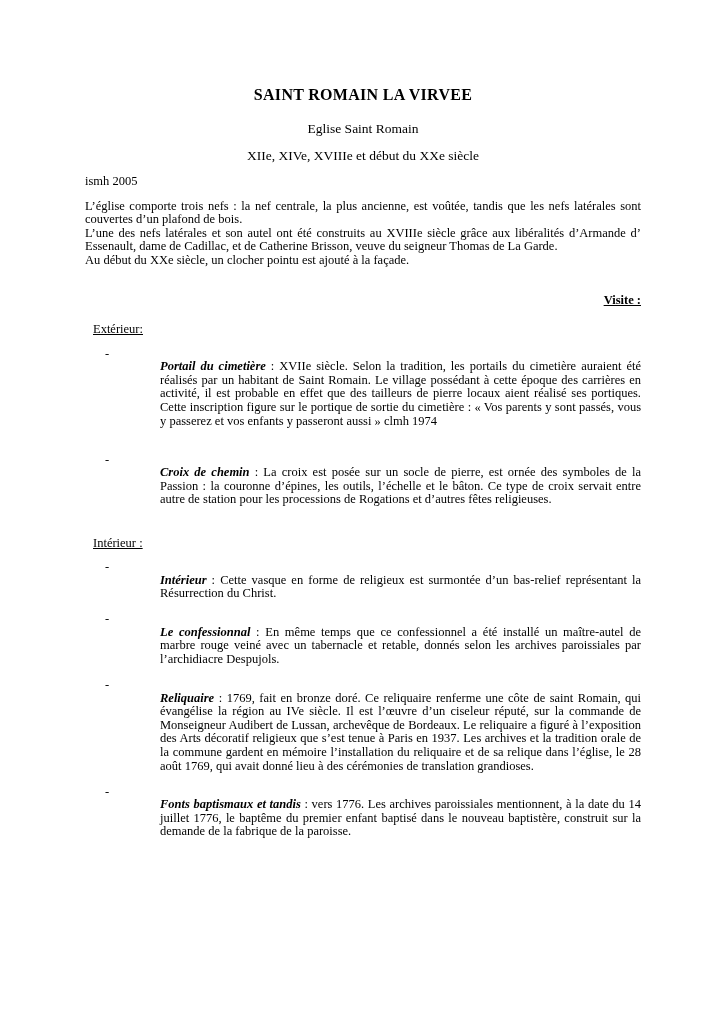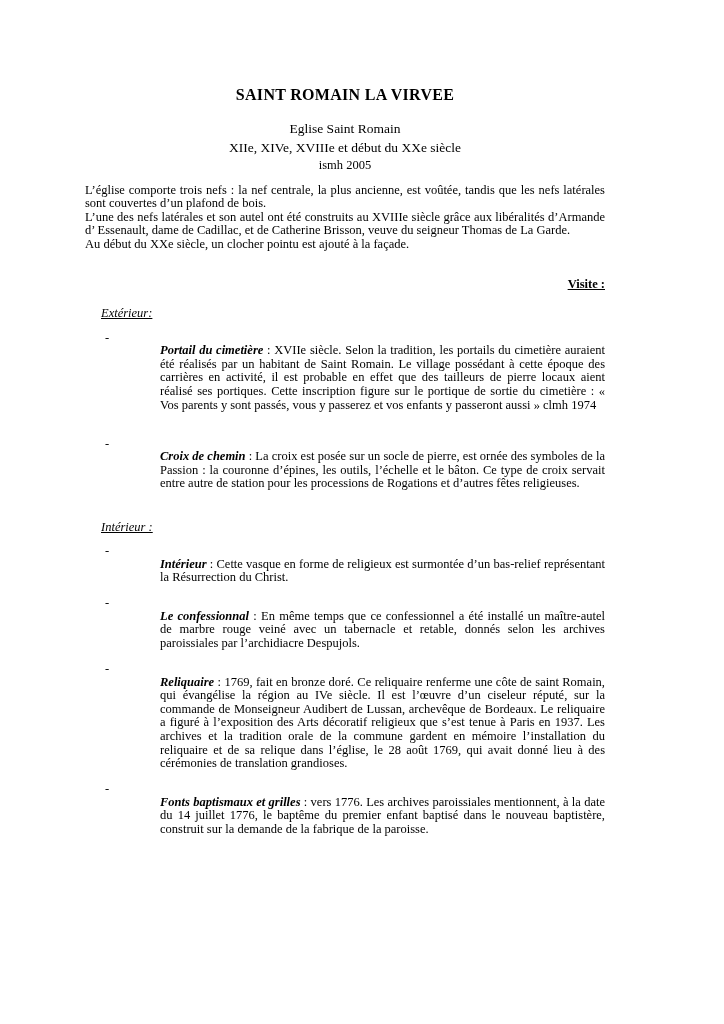--- a/index.html
+++ b/index.html
@@ -10,56 +10,55 @@
   .page {
     position: relative;
     width: 724px;
     height: 1024px;
     box-sizing: border-box;
     background: #ffffff;
     color: #000000;
     font-family: "Liberation Serif", "DejaVu Serif", serif;
     font-size: 12.5px;
     line-height: 13.6px;
-    padding: 86px 119px 40px 85px;
+    padding: 86px 83px 40px 85px;
     overflow: hidden;
   }
   .doc-title {
     font-size: 16px;
     font-weight: bold;
     text-align: center;
     letter-spacing: 0.3px;
     margin: 0 0 17px 0;
     line-height: 18px;
   }
   .subtitle {
     font-size: 13.5px;
     text-align: center;
-    margin: 4px;
+    margin: 12px;
     line-height: 15px;
   }
   .credit {
-    text-align: center;
+    text-align: left;
     margin: 3px 0 11px 0;
   }
   .intro p {
     margin: 0;
     text-align: justify;
   }
   .visite-heading {
     text-align: right;
     font-weight: bold;
     margin: 26px 0 16px 0;
   }
   .underline {
     text-decoration: underline;
   }
   .section-heading {
-    margin: 0 0 11px 16px;
-    font-style: italic;
+    margin: 0 0 11px 8px;
   }
   .section-heading.interior {
     margin-top: 17px;
   }
   .list-item {
     display: flex;
     padding-left: 20px;
   }
   .list-item.gap-after {
     margin-bottom: 13px;
@@ -125,17 +124,17 @@
     <div class="list-item">
       <span class="marker">-</span>
       <p class="item-body"><span class="term">Le confessionnal</span><span> : En même temps que ce confessionnel a été installé un maître-autel de marbre rouge veiné avec un tabernacle et retable, donnés selon les archives paroissiales par l’archidiacre Despujols.</span></p>
     </div>
     <div class="list-item">
       <span class="marker">-</span>
       <p class="item-body"><span class="term">Reliquaire</span><span> : 1769, fait en bronze doré. Ce reliquaire renferme une côte de saint Romain, qui évangélise la région au IVe siècle. Il est l’œuvre d’un ciseleur réputé, sur la commande de Monseigneur Audibert de Lussan, archevêque de Bordeaux. Le reliquaire a figuré à l’exposition des Arts décoratif religieux que s’est tenue à Paris en 1937. Les archives et la tradition orale de la commune gardent en mémoire l’installation du reliquaire et de sa relique dans l’église, le 28 août 1769, qui avait donné lieu à des cérémonies de translation grandioses.</span></p>
     </div>
     <div class="list-item">
       <span class="marker">-</span>
-      <p class="item-body"><span class="term">Fonts baptismaux et grilles</span><span> : vers 1776. Les archives paroissiales mentionnent, à la date du 14 juillet 1776, le baptême du premier enfant baptisé dans le nouveau baptistère, construit sur la demande de la fabrique de la paroisse.</span></p>
+      <p class="item-body"><span class="term">Fonts baptismaux et tandis</span><span> : vers 1776. Les archives paroissiales mentionnent, à la date du 14 juillet 1776, le baptême du premier enfant baptisé dans le nouveau baptistère, construit sur la demande de la fabrique de la paroisse.</span></p>
     </div>
   </div>
 
 </div>
 
 </body></html>

